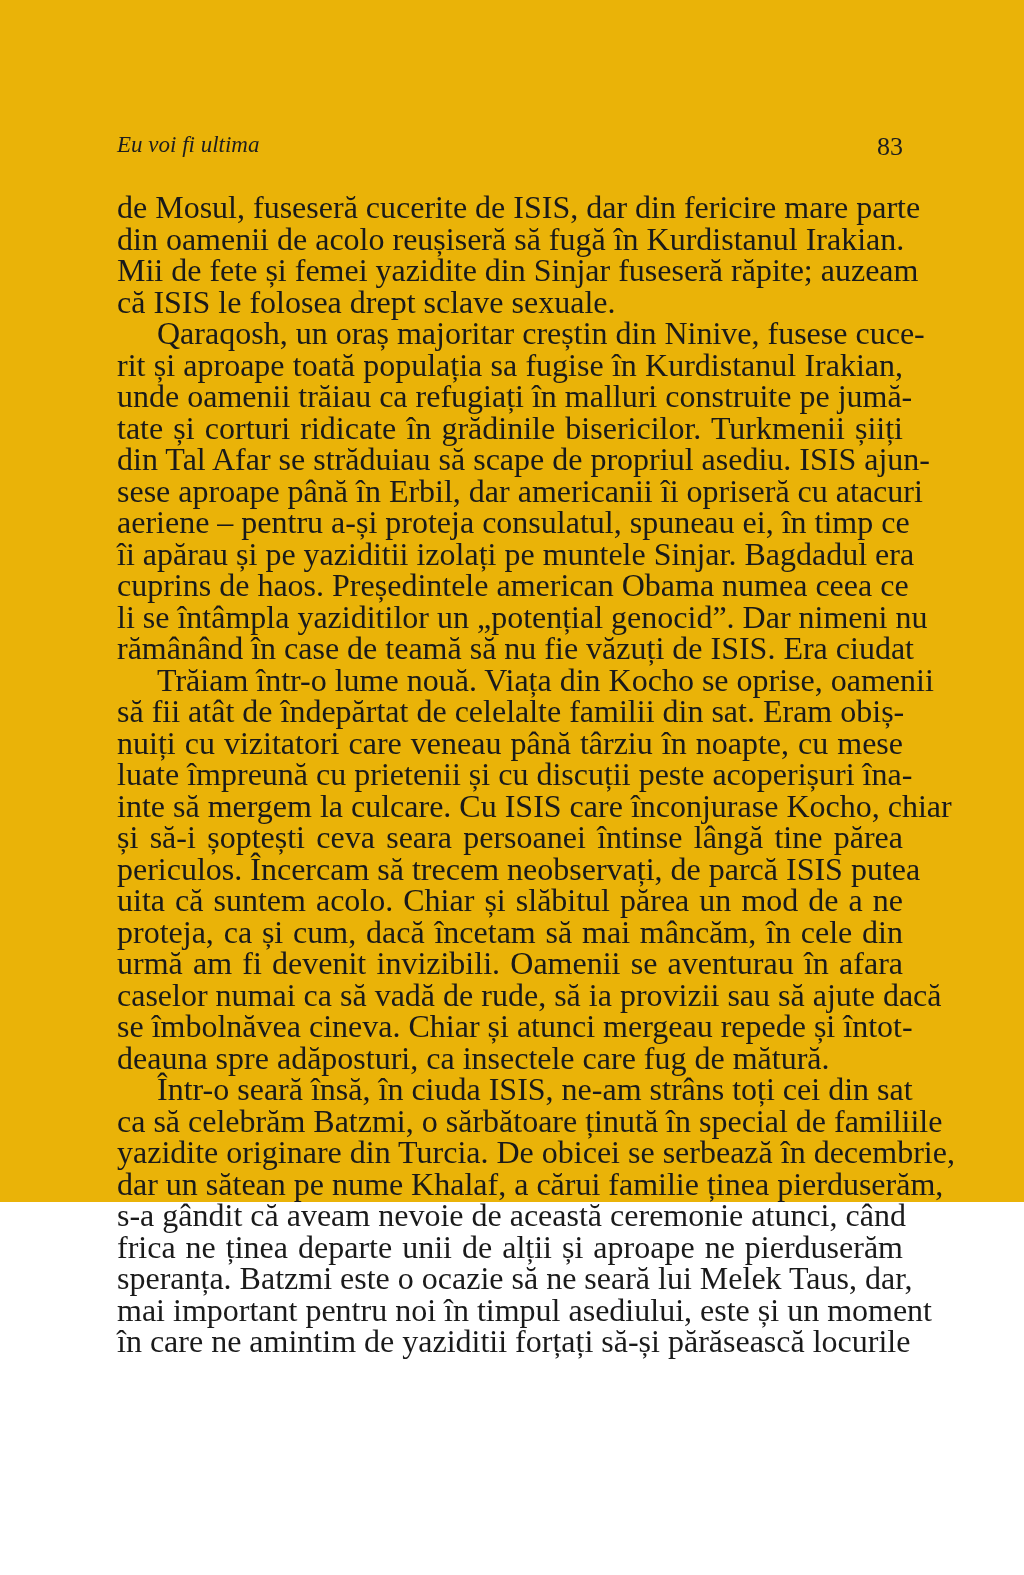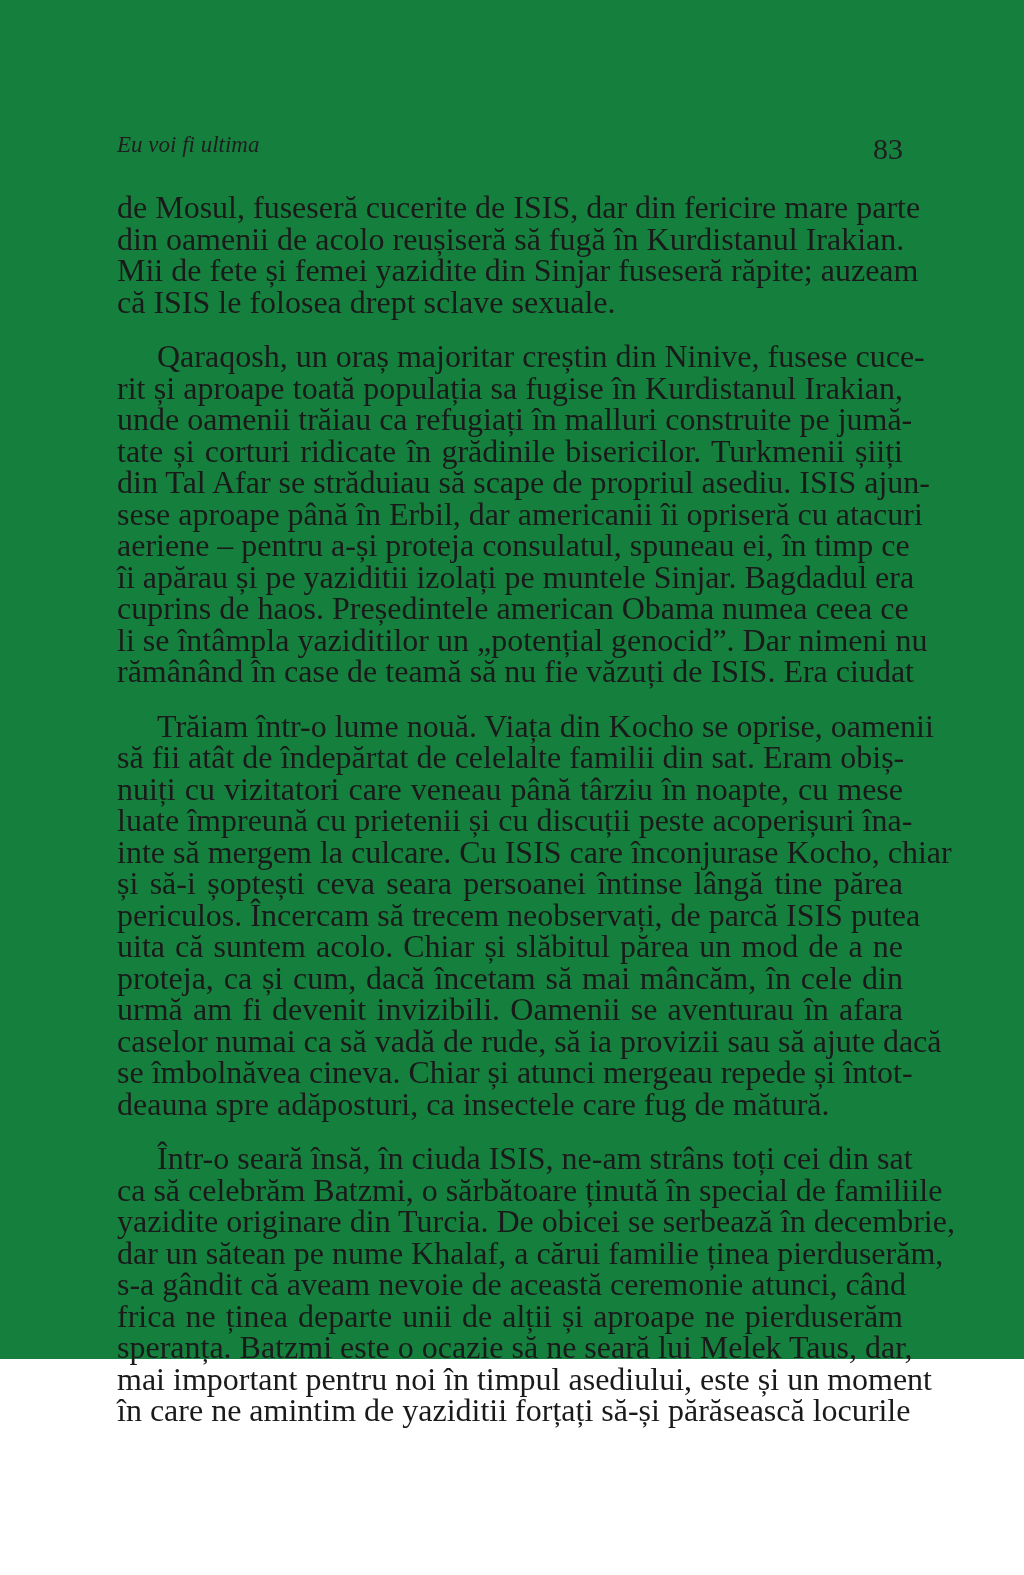--- a/index.html
+++ b/index.html
@@ -1,38 +1,38 @@
 <!DOCTYPE html>
 <html><head>
 <meta charset="utf-8">
 <style>
   html, body { margin: 0; padding: 0; background: #ffffff; }
   body { width: 1024px; height: 1575px; position: relative; overflow: hidden; }
-  .page { position: absolute; left: 0; top: 0; width: 1024px; height: 1359px; background: #15803d; }
+  .page { position: absolute; left: 0; top: 0; width: 1024px; height: 1202px; background: #eab308; }
   .running-head {
     position: absolute; left: 117px; top: 132px;
     font-family: "Liberation Serif", "DejaVu Serif", serif;
     font-style: italic; font-size: 23px; color: #1e1e1e;
   }
   .page-number {
     position: absolute; right: 121px; top: 132px;
     font-family: "Liberation Serif", "DejaVu Serif", serif;
-    font-size: 30px; color: #1e1e1e;
+    font-size: 26px; color: #1e1e1e;
   }
   .body-text {
     position: absolute; left: 117px; top: 192px; width: 786px;
     font-family: "Liberation Serif", "DejaVu Serif", serif;
     font-size: 32px; line-height: 31.5px; color: #1a1a1a;
   }
   .line {
     display: block; height: 31.5px; white-space: nowrap;
     text-align: justify; text-align-last: justify;
   }
   .line.last { text-align-last: left; }
-  .line.indent { padding-left: 40px; margin-top: 23px; }
+  .line.indent { padding-left: 40px; }
 </style>
 </head>
 <body>
 
 <div class="page">
   <div class="running-head">Eu voi fi ultima</div>
   <div class="page-number">83</div>
   <div class="body-text" id="body-text">
       <div>
         <span class="line">de Mosul, fuseseră cucerite de ISIS, dar din fericire mare parte</span>

